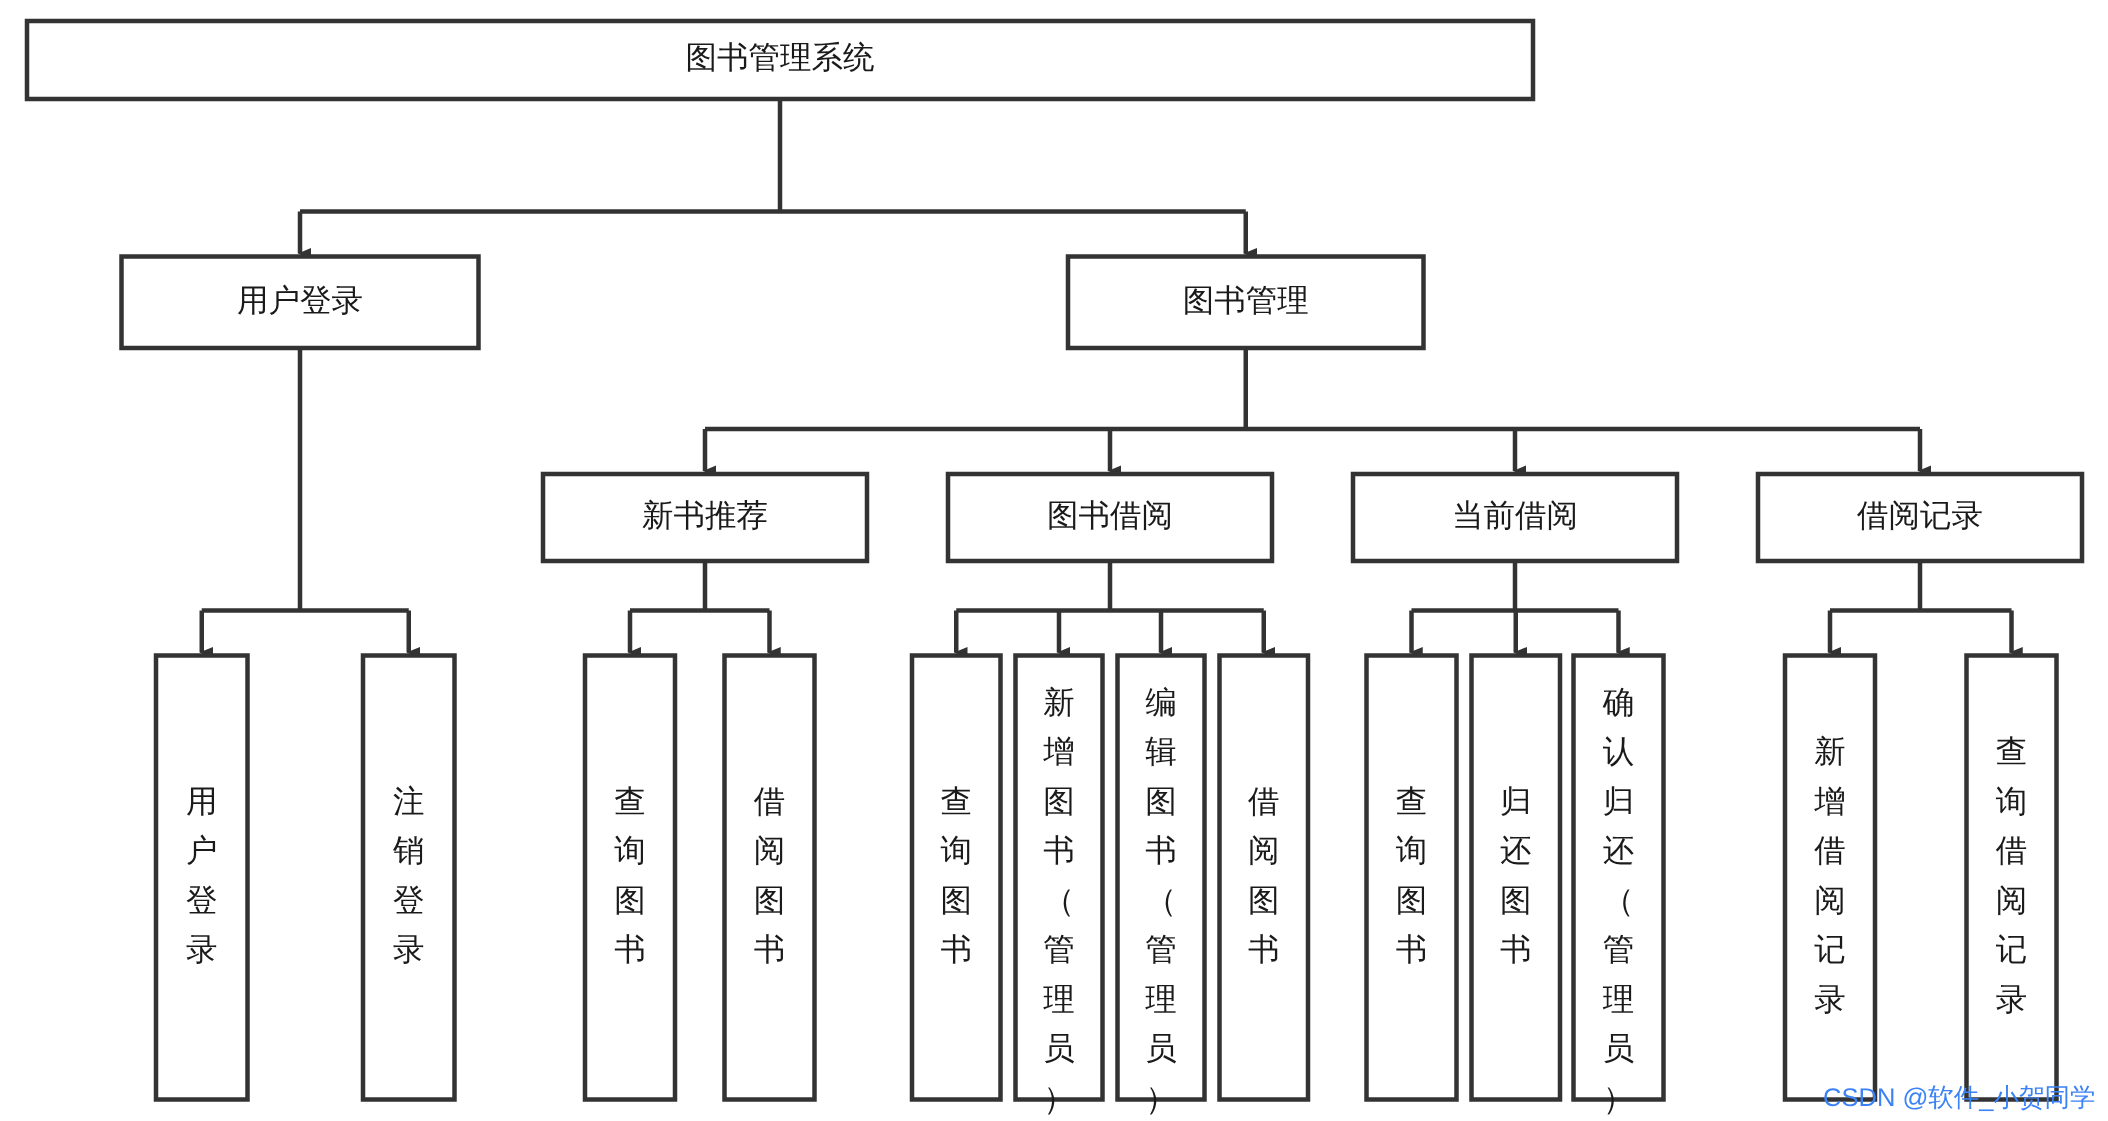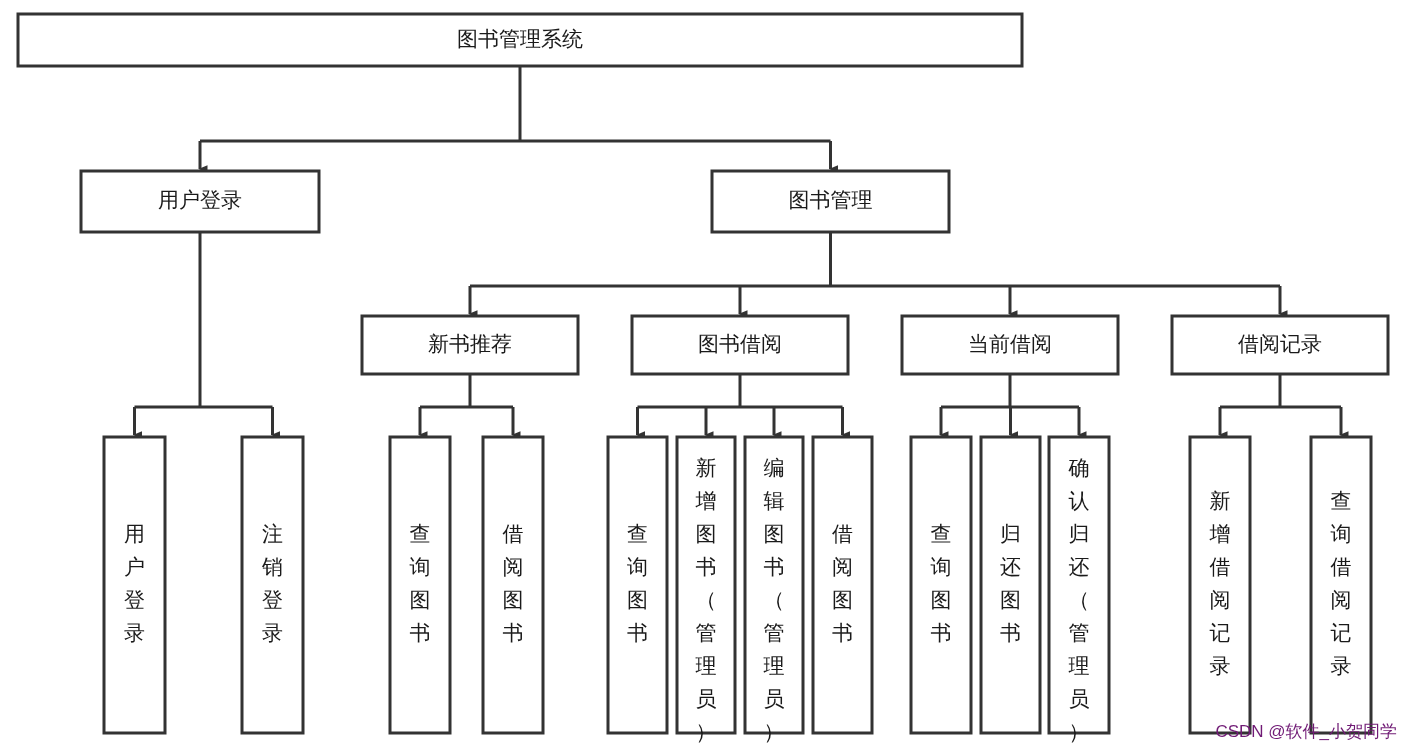--- a/index.html
+++ b/index.html
@@ -41,21 +41,21 @@
   .arrow-head {
     fill: #333333;
     stroke: none;
   }
   .watermark {
     position: absolute;
     right: 8px;
     bottom: 4px;
     font-family: "Liberation Sans", "DejaVu Sans", sans-serif;
     font-size: 17px;
-    color: #701a75;
+    color: #3b82f6;
     white-space: nowrap;
     pointer-events: none;
     margin-top: 21px;
   }
 </style>
 </head>
 <body>
 
 <svg id="diagram" viewBox="0 0 1405 747">
   <defs>

